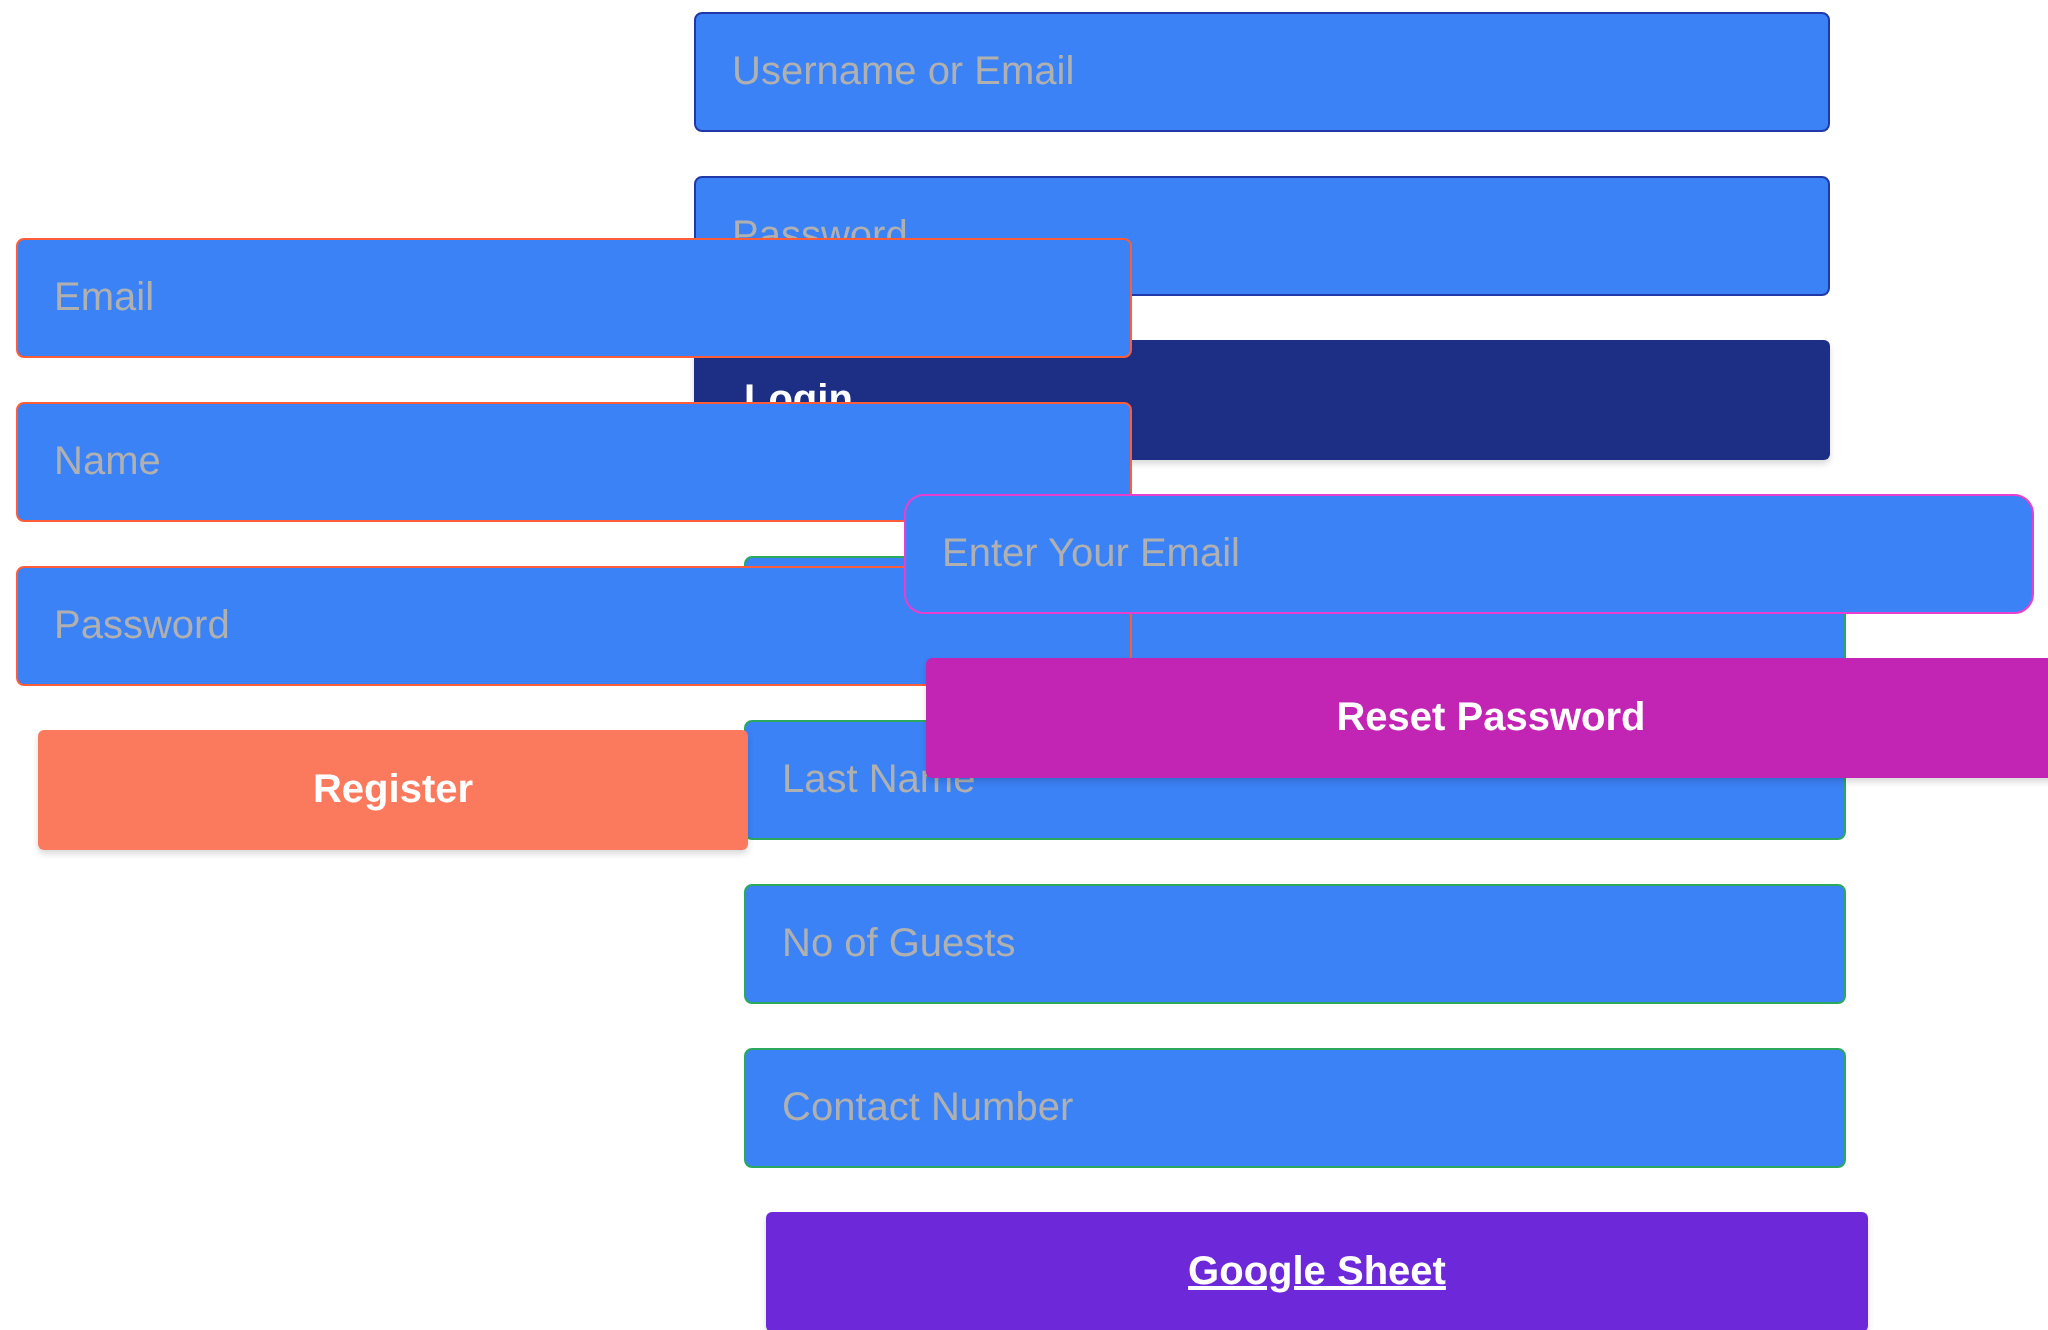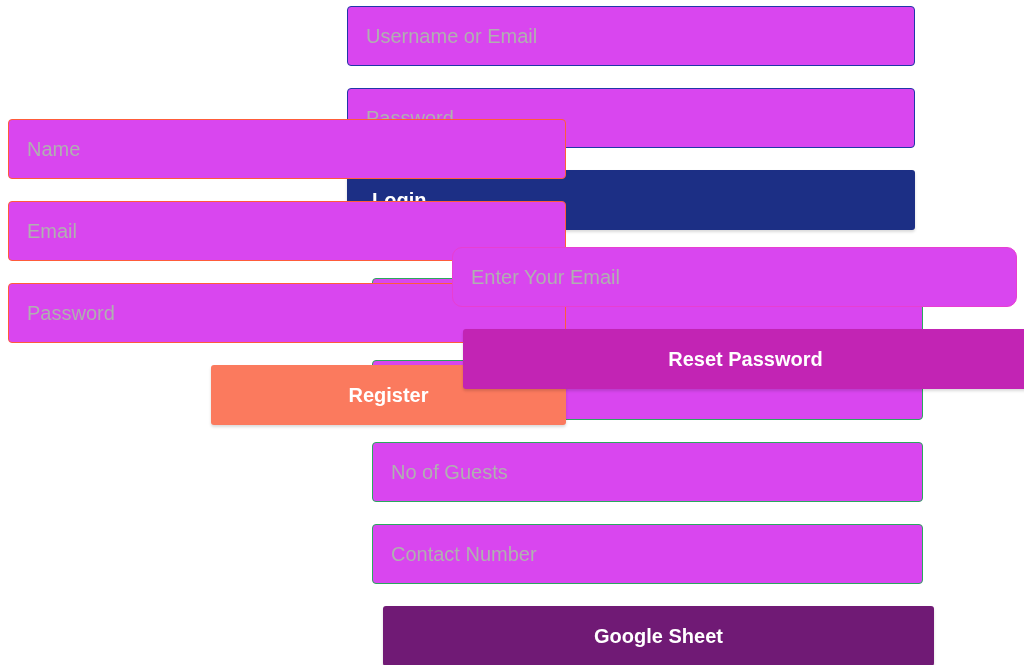--- a/index.html
+++ b/index.html
@@ -9,21 +9,21 @@
     height: 665px;
     position: relative;
     background: #ffffff;
   }
   .form-block {
     position: absolute;
   }
   .field {
     width: 100%;
     height: 60px;
-    background: #d946ef;
+    background: #3b82f6;
     border: 1.5px solid;
     border-radius: 4px;
     padding: 0 18px;
     font-size: 20px;
     color: #333;
     display: flex;
     align-items: center;
     margin-bottom: 22px;
   }
   .field::placeholder {
@@ -52,21 +52,21 @@
     text-align: left;
     padding-left: 25px;
   }
 
   
   .register-block .field { border-color: #ff5c3a; }
   .btn-register { background: #fb7a5e; }
 
   
   .guests-block .field { border-color: #2aa85e; }
-  .btn-sheet { background: #701a75; }
+  .btn-sheet { background: #6d28d9; text-decoration: underline; }
 
   
   .reset-block .field { border-color: #e83fd1; border-radius: 10px; }
   .btn-reset { background: #c224b4; }
 </style>
 </head>
 <body>
 
 <div class="form-block login-block" style="left:347px; top:6px; width:568px;">
   <input class="field" type="text" placeholder="Username or Email" style="">
@@ -76,24 +76,24 @@
 
 <div class="form-block guests-block" style="left:372px; top:278px; width:551px;">
   <input class="field" type="text" placeholder="First Name" style="">
   <input class="field" type="text" placeholder="Last Name" style="">
   <input class="field" type="text" placeholder="No of Guests" style="">
   <input class="field" type="text" placeholder="Contact Number" style="">
   <button class="btn btn-sheet btn-center">Google Sheet</button>
 </div>
 
 <div class="form-block register-block" style="left:8px; top:119px; width:558px;">
+  <input class="field" type="text" placeholder="Email" style="">
   <input class="field" type="text" placeholder="Name" style="">
-  <input class="field" type="text" placeholder="Email" style="">
   <input class="field" type="password" placeholder="Password" style="">
-  <div style="display:flex;">
+  <div style="display:flex;flex-direction:column;">
     <div style="flex:1;"></div>
     <button class="btn btn-register btn-center" style="width:355px;">Register</button>
   </div>
 </div>
 
 <div class="form-block reset-block" style="left:452px; top:247px; width:565px;">
   <input class="field" type="text" placeholder="Enter Your Email" style="">
   <button class="btn btn-reset btn-center">Reset Password</button>
 </div>
 

